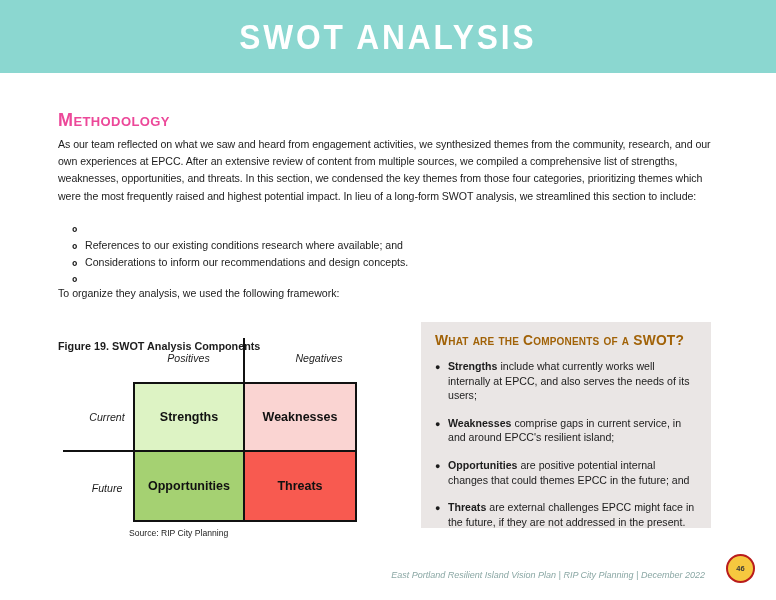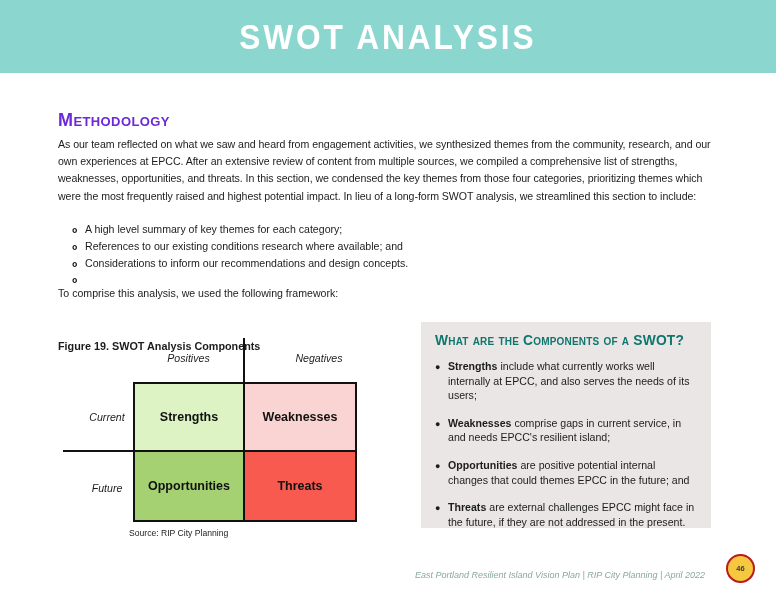--- a/index.html
+++ b/index.html
@@ -29,21 +29,21 @@
     transform: scale(0.96, 1.08);
     white-space: nowrap;
   }
   .section-heading {
     position: absolute;
     left: 58px; top: 110px;
     font-size: 18px;
     font-weight: bold;
     font-variant: small-caps;
     letter-spacing: 0.4px;
-    color: #6d28d9;
+    color: #ec4899;
   }
   .body-para {
     position: absolute;
     left: 58px; top: 136px;
     width: 660px;
     font-size: 10.6px;
     line-height: 17.2px;
     letter-spacing: -0.05px;
   }
   .main-list {
@@ -139,21 +139,21 @@
     left: 421px; top: 322px;
     width: 290px; height: 206px;
     background: #eae6e5;
     padding: 11px 14px 10px 14px;
   }
   .sidebar-heading {
     font-size: 13.8px;
     font-weight: bold;
     font-variant: small-caps;
     letter-spacing: 0.2px;
-    color: #0f766e;
+    color: #a16207;
   }
   .sidebar-list {
     list-style: none;
     margin-top: 11px;
   }
   .sidebar-list li {
     display: flex;
     align-items: baseline;
     font-size: 10.6px;
     line-height: 14.6px;
@@ -196,37 +196,36 @@
     <div class="banner-title">SWOT ANALYSIS</div>
   </div>
 
   <div class="section-heading">Methodology</div>
 
   <div class="body-para">As our team reflected on what we saw and heard from engagement activities, we synthesized themes from the community, research, and our own experiences at EPCC. After an extensive review of content from multiple sources, we compiled a comprehensive list of strengths, weaknesses, opportunities, and threats. In this section, we condensed the key themes from those four categories, prioritizing themes which were the most frequently raised and highest potential impact. In lieu of a long-form SWOT analysis, we streamlined this section to include:</div>
 
   <ul class="main-list">
     <li>
       <span class="marker">o</span>
-      <span>A high level summary of key themes for each category;</span>
     </li>
     <li>
       <span class="marker">o</span>
       <span>References to our existing conditions research where available; and</span>
     </li>
     <li>
       <span class="marker">o</span>
       <span>Considerations to inform our recommendations and design concepts.</span>
     </li>
     <li>
       <span class="marker">o</span>
       <span></span>
     </li>
   </ul>
 
-  <div class="closing-line">To comprise this analysis, we used the following framework:</div>
+  <div class="closing-line">To organize they analysis, we used the following framework:</div>
 
   <div class="figure-caption">Figure 19. SWOT Analysis Components</div>
 
   <div class="col-header pos">Positives</div>
   <div class="col-header neg">Negatives</div>
 
   <div class="divider-v"></div>
   <div class="divider-h"></div>
 
   <div class="matrix">
@@ -251,32 +250,32 @@
 
   <div class="sidebar-box" style="background-color: rgb(234, 230, 229);">
     <div class="sidebar-heading">What are the Components of a SWOT?</div>
     <ul class="sidebar-list">
       <li>
         <span class="marker">●</span>
         <span><strong>Strengths</strong><span>include what currently works well internally at EPCC, and also serves the needs of its users;</span></span>
       </li>
       <li>
         <span class="marker">●</span>
-        <span><strong>Weaknesses</strong><span>comprise gaps in current service, in and needs EPCC's resilient island;</span></span>
+        <span><strong>Weaknesses</strong><span>comprise gaps in current service, in and around EPCC's resilient island;</span></span>
       </li>
       <li>
         <span class="marker">●</span>
         <span><strong>Opportunities</strong><span>are positive potential internal changes that could themes EPCC in the future; and</span></span>
       </li>
       <li>
         <span class="marker">●</span>
         <span><strong>Threats</strong><span>are external challenges EPCC might face in the future, if they are not addressed in the present.</span></span>
       </li>
     </ul>
   </div>
 
-  <div class="footer-text">East Portland Resilient Island Vision Plan  | RIP City Planning  |  April 2022</div>
+  <div class="footer-text">East Portland Resilient Island Vision Plan  | RIP City Planning  |  December 2022</div>
 
   <div class="page-badge" style="background-color: rgb(246, 200, 63);">
     <span>46</span>
   </div>
 
 </div>
 
 </body></html>

